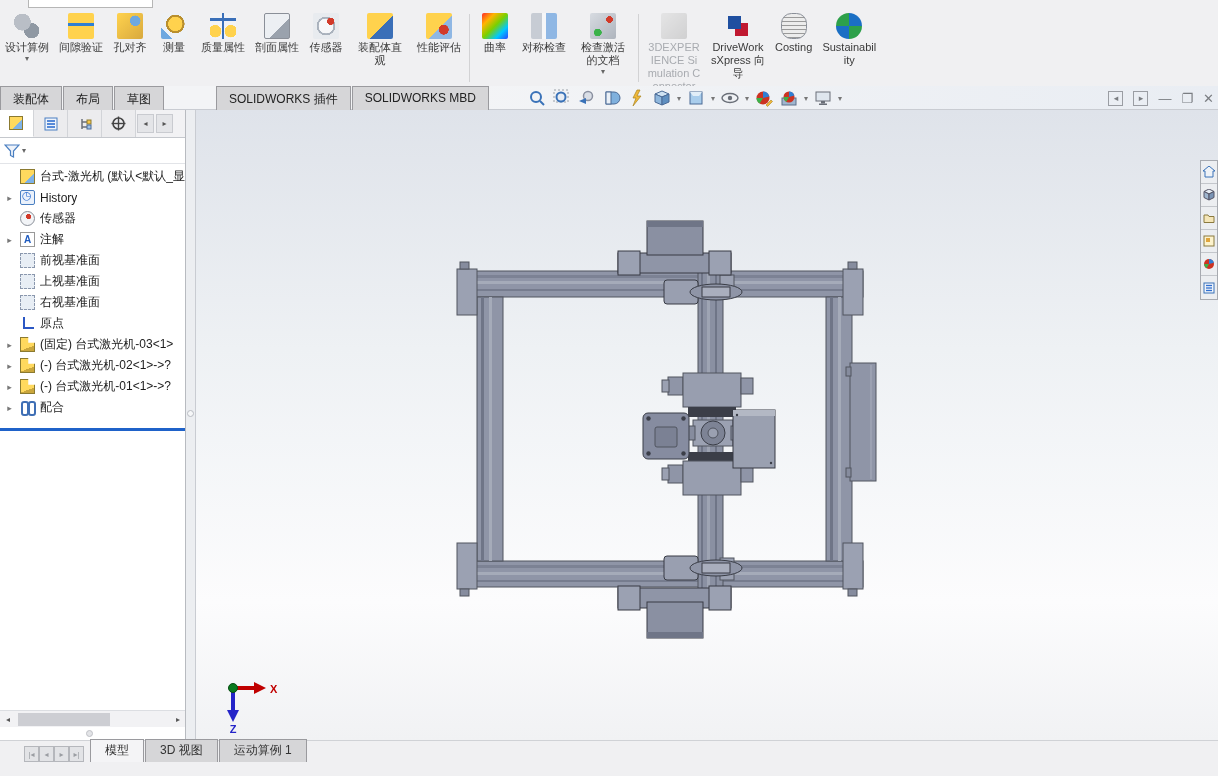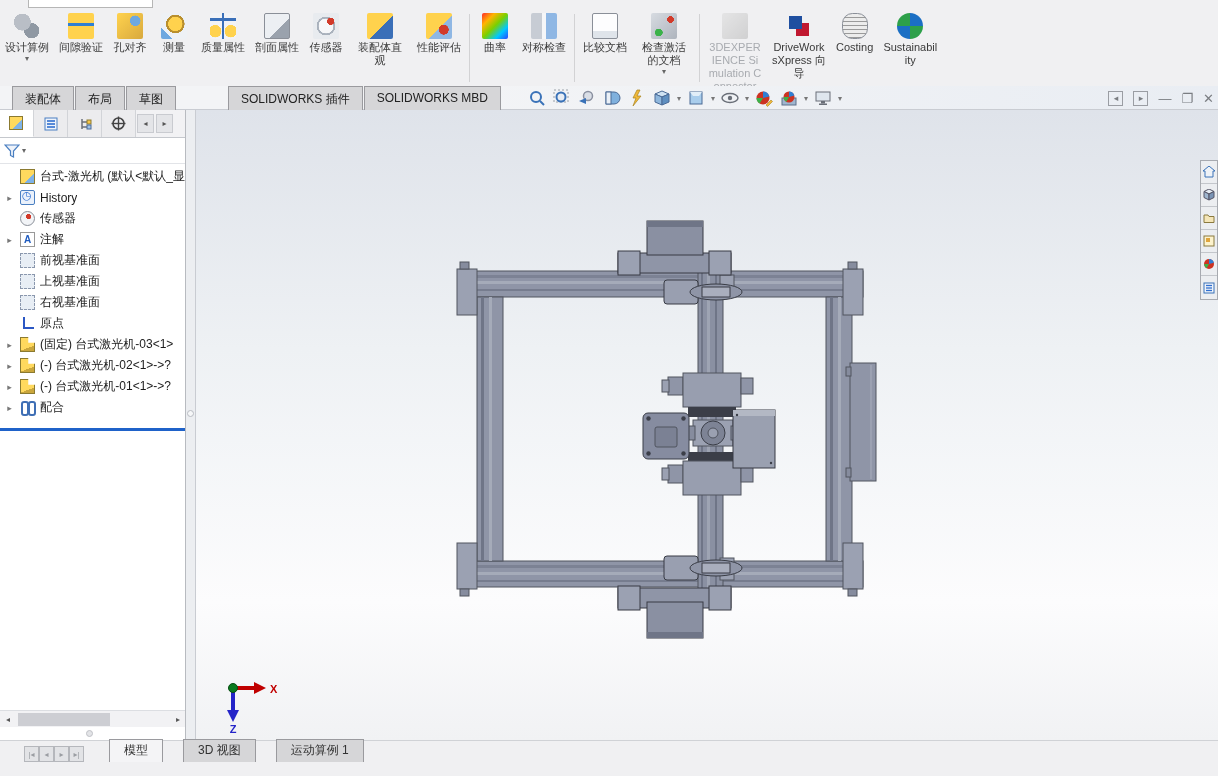--- a/index.html
+++ b/index.html
@@ -39,21 +39,21 @@
   .ri-check-active { background:radial-gradient(circle at 75% 25%, #d23a2a 0 12%, transparent 13%), radial-gradient(circle at 30% 75%, #3bb24a 0 14%, transparent 15%), linear-gradient(135deg,#d7dbe1,#aeb4bd); }
   .ri-3dexp { background:linear-gradient(135deg,#d9dce1,#b3b8bf); }
   .ri-simxpress { border-radius:50%; background:conic-gradient(#ff3b30,#ffcc00,#34c759,#00c7be,#007aff,#ff2d55,#ff3b30); }
   .ri-floxpress { background:repeating-linear-gradient(90deg, rgba(255,255,255,.45) 0 2px, transparent 2px 5px), linear-gradient(135deg,#e85a8a,#b03360); }
   .ri-driveworks { background:linear-gradient(#1f4fa0 0 0) 3px 3px/13px 13px no-repeat, linear-gradient(#c01830 0 0) 10px 10px/13px 13px no-repeat, transparent; }
   .ri-costing { border-radius:40%; background:repeating-linear-gradient(180deg,#ececec 0 3px,#9a9a9a 3px 4px); border:1px solid #8a8f98; }
   .ri-sustainability { border-radius:50%; background:conic-gradient(#1b6fc4 0 25%, #2da04a 25% 50%, #1b6fc4 50% 75%, #2da04a 75% 100%); }
 
   
   .tabrow { position:absolute; left:0; top:86px; width:1218px; height:24px; background:linear-gradient(90deg,#f3f4f6 0 38%, #e9edf3 100%); border-bottom:1px solid #c9ccd2; }
-  .tabs { position:absolute; left:0; top:0; height:24px; display:flex;padding-left:12px; }
+  .tabs { position:absolute; left:0; top:0; height:24px; display:flex; }
   .ctab { padding:4px 12px 3px 12px; background:#d6d6d8; border:1px solid #9a9a9e; border-bottom:none; margin-right:1px; font-size:12px; color:#222; white-space:nowrap; cursor:default; }
   .ctab.active { background:#f3f3f5; font-weight:bold;margin-top:39px; }
 
   
   .headsup { position:absolute; left:527px; top:0; height:24px; display:flex; align-items:center; gap:5px; }
   .hicon { width:20px; height:20px; display:inline-flex; align-items:center; justify-content:center; }
   .hdd { font-size:8px; color:#777; }
 
   
   .winctl { position:absolute; right:4px; top:2px; height:20px; display:flex; align-items:center; gap:10px; color:#7a7d82; }
@@ -107,21 +107,21 @@
 
   
   .taskpane { position:absolute; right:0; top:50px; width:18px; border:1px solid #a7aab0; background:#eceef1; }
   .tpcell { width:16px; height:23px; border-bottom:1px solid #c3c6cb; display:flex; align-items:center; justify-content:center; }
   .tpcell:last-child { border-bottom:none; }
 
   
   .bottomtabs { position:absolute; left:0; top:740px; width:1218px; height:22px; background:#f0f0f2; border-top:1px solid #d0d2d6; display:flex; align-items:flex-end; }
   .bnav { display:flex; margin:0 6px 0 24px; }
   .bnavbtn { width:15px; height:16px; border:1px solid #b5b7bc; background:#e2e3e6; color:#9a9da2; font-size:8px; display:flex; align-items:center; justify-content:center; }
-  .btab { padding:2px 14px 3px 14px; background:#d6d6d8; border:1px solid #9a9a9e; border-bottom:none; margin-right:1px; font-size:12px; white-space:nowrap;margin-left:19px; }
+  .btab { padding:2px 14px 3px 14px; background:#d6d6d8; border:1px solid #9a9a9e; border-bottom:none; margin-right:1px; font-size:12px; white-space:nowrap; }
   .btab.active { background:#f4f4f6; }
 
   
   .statusbar { position:absolute; left:0; top:762px; width:1218px; height:14px; background:#f0f0f2; border-top:1px solid #c6c9ce; font-size:12px; color:#3a3a3a; }
   .statusbar .sleft { position:absolute; left:3px; top:1px; white-space:nowrap; }
   .sright { position:absolute; right:8px; top:1px; display:flex; gap:0; align-items:center; }
   .sitem { padding:0 22px; border-left:1px solid #d4d6da; white-space:nowrap; }
   .scaret { font-size:8px; color:#555; padding:0 30px 0 0; }
   .stip { width:16px; height:10px; border:1px solid #8a8d93; border-radius:50%/60%; background:#e8e9ec; }
 </style>
@@ -229,28 +229,20 @@
 
       <div class="rwrap">
 
         <div class="rbtn">
           <span class="ricn ri-symmetry"></span>
           <span class="rlabel">对称检查</span>
 
         </div>
       </div>
 
-      <div class="rwrap">
-        <span class="vsep"></span>
-        <div class="rbtn">
-          <span class="ricn ri-compare-docs"></span>
-          <span class="rlabel">比较文档</span>
-
-        </div>
-      </div>
 
       <div class="rwrap">
 
         <div class="rbtn">
           <span class="ricn ri-check-active"></span>
           <span class="rlabel">检查激活的文档</span>
           <span class="rdd">▾</span>
         </div>
       </div>
 

